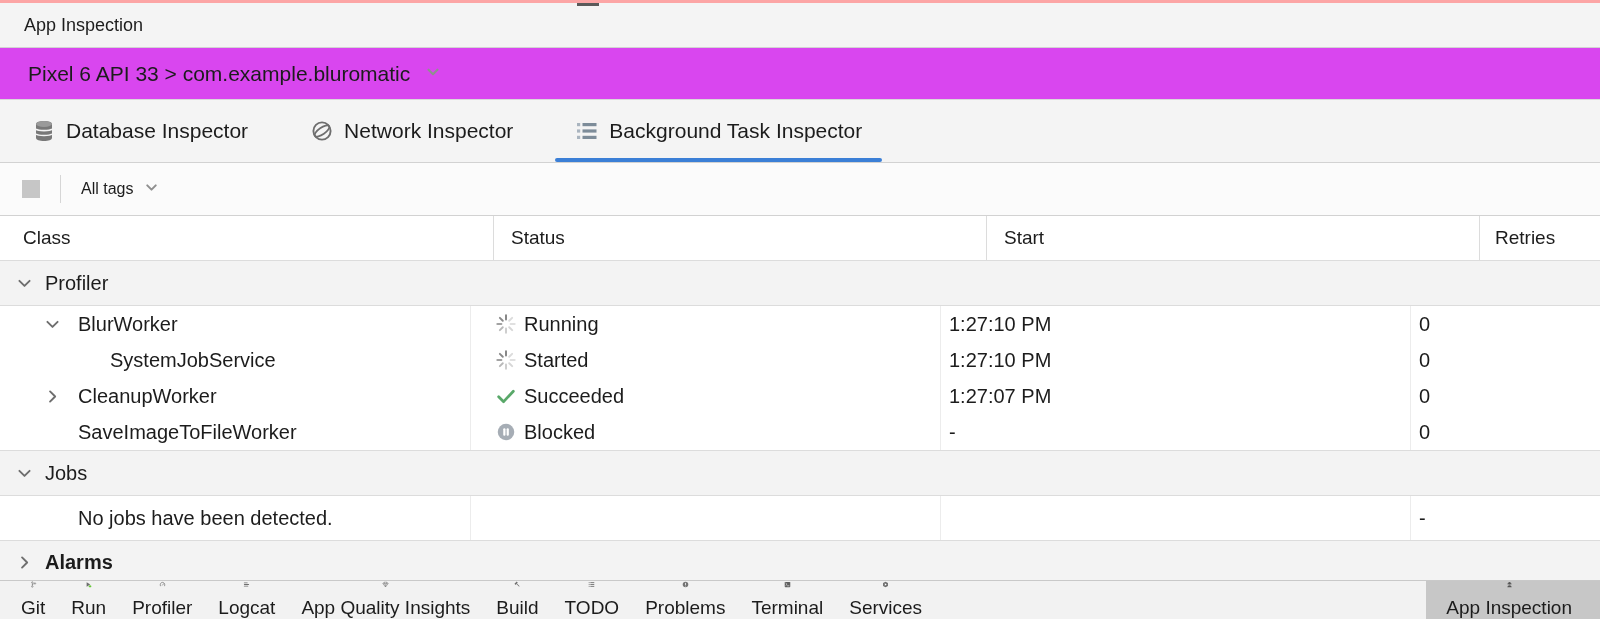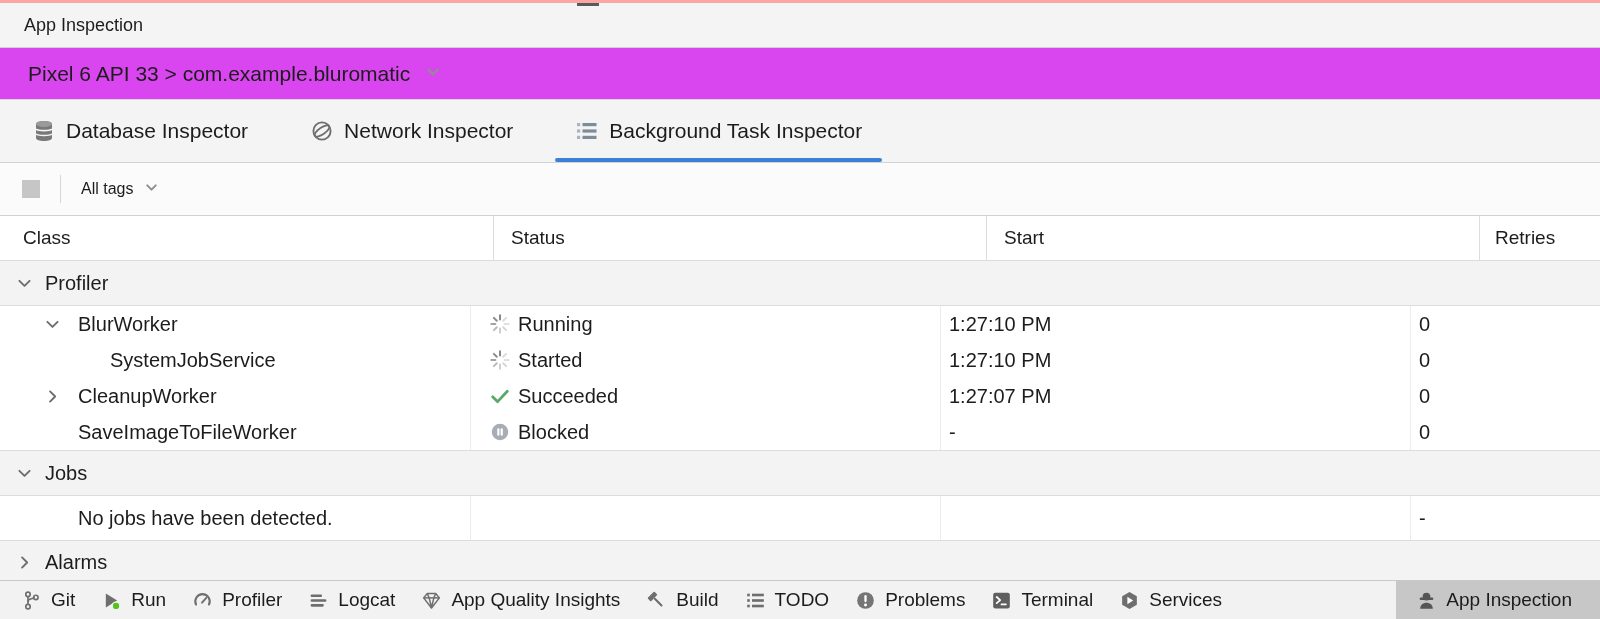--- a/index.html
+++ b/index.html
@@ -44,36 +44,36 @@
   .thead .c3 { padding-left:15px; }
   .thead .c1, .thead .c2, .thead .c3 { border-left:1px solid #dcdcdc; }
 
   .tbody { flex:1 1 auto; overflow:hidden; display:flex; flex-direction:column; }
   .section-hdr { height:45px; flex:0 0 45px; display:flex; align-items:center; gap:12px;
                  padding-left:16px; background:#f3f3f3; border-top:1px solid #dcdcdc;
                  border-bottom:1px solid #dcdcdc; font-size:20px; }
   .section-hdr:first-child { border-top:none; }
   .section-hdr svg { width:17px; height:17px; }
   .sec-jobs .section-hdr, .section-hdr.hdr-jobs { height:46px; flex:0 0 46px; }
-  .section-hdr.hdr-alarms { height:43px; flex:0 0 43px; border-bottom:none; }
+  .section-hdr.hdr-alarms { height:43px; flex:0 0 43px; border-bottom:none;font-weight:bold; }
 
   .trow { height:36px; flex:0 0 36px; display:flex; background:#fff; font-size:20px; }
   .trow.tall { height:44px; flex:0 0 44px; }
   .trow .c1, .trow .c2, .trow .c3 { border-left:1px solid #ececec; }
   .cell-class { display:flex; align-items:center; }
   .expander { width:34px; flex:0 0 34px; display:flex; align-items:center; }
   .expander svg { width:17px; height:17px; }
-  .cell-status { padding-left:18px; gap:7px; }
+  .cell-status { padding-left:24px; gap:7px; }
   .cell-status svg { width:22px; height:22px; flex:0 0 22px; }
   .cell-start { padding-left:8px; }
   .cell-retries { padding-left:8px; }
 
   .status-bar { height:39px; flex:0 0 39px; display:flex; align-items:stretch;
                 background:#f2f2f2; border-top:1px solid #c9c9c9; font-size:19px; }
-  .sb-item { display:flex; align-items:center; gap:9px; padding:0 13px; cursor:default; }
+  .sb-item { display:flex; align-items:center; gap:9px; padding:0 13px; cursor:default;flex-direction:column; }
   .sb-item:first-child { margin-left:8px; }
   .sb-item svg { width:21px; height:21px; }
   .sb-item.active { margin-left:auto; padding:0 28px 0 20px; }
 </style>
 </head>
 <body>
 
 <div class="app">
   <span class="top-notch"></span>
 

